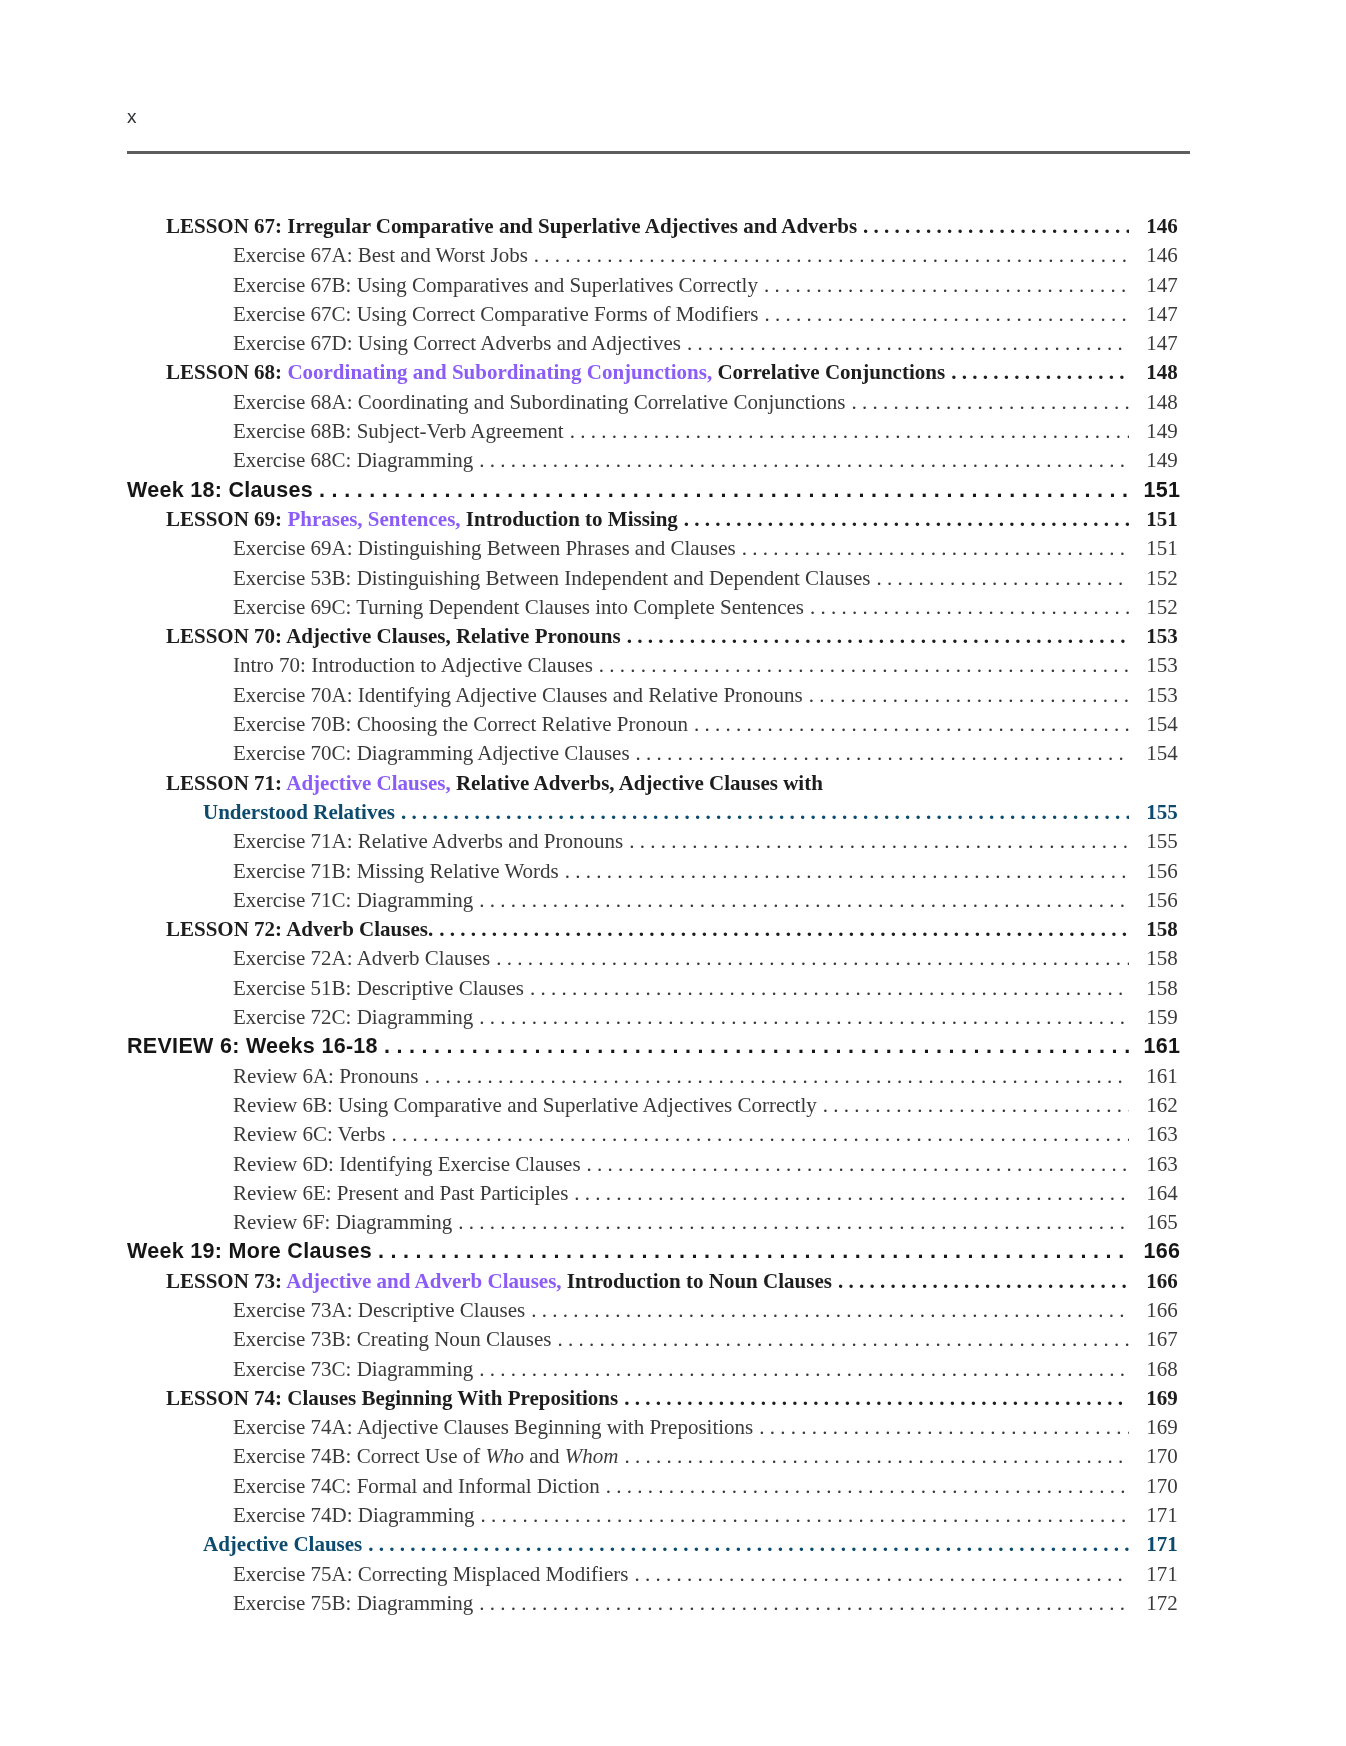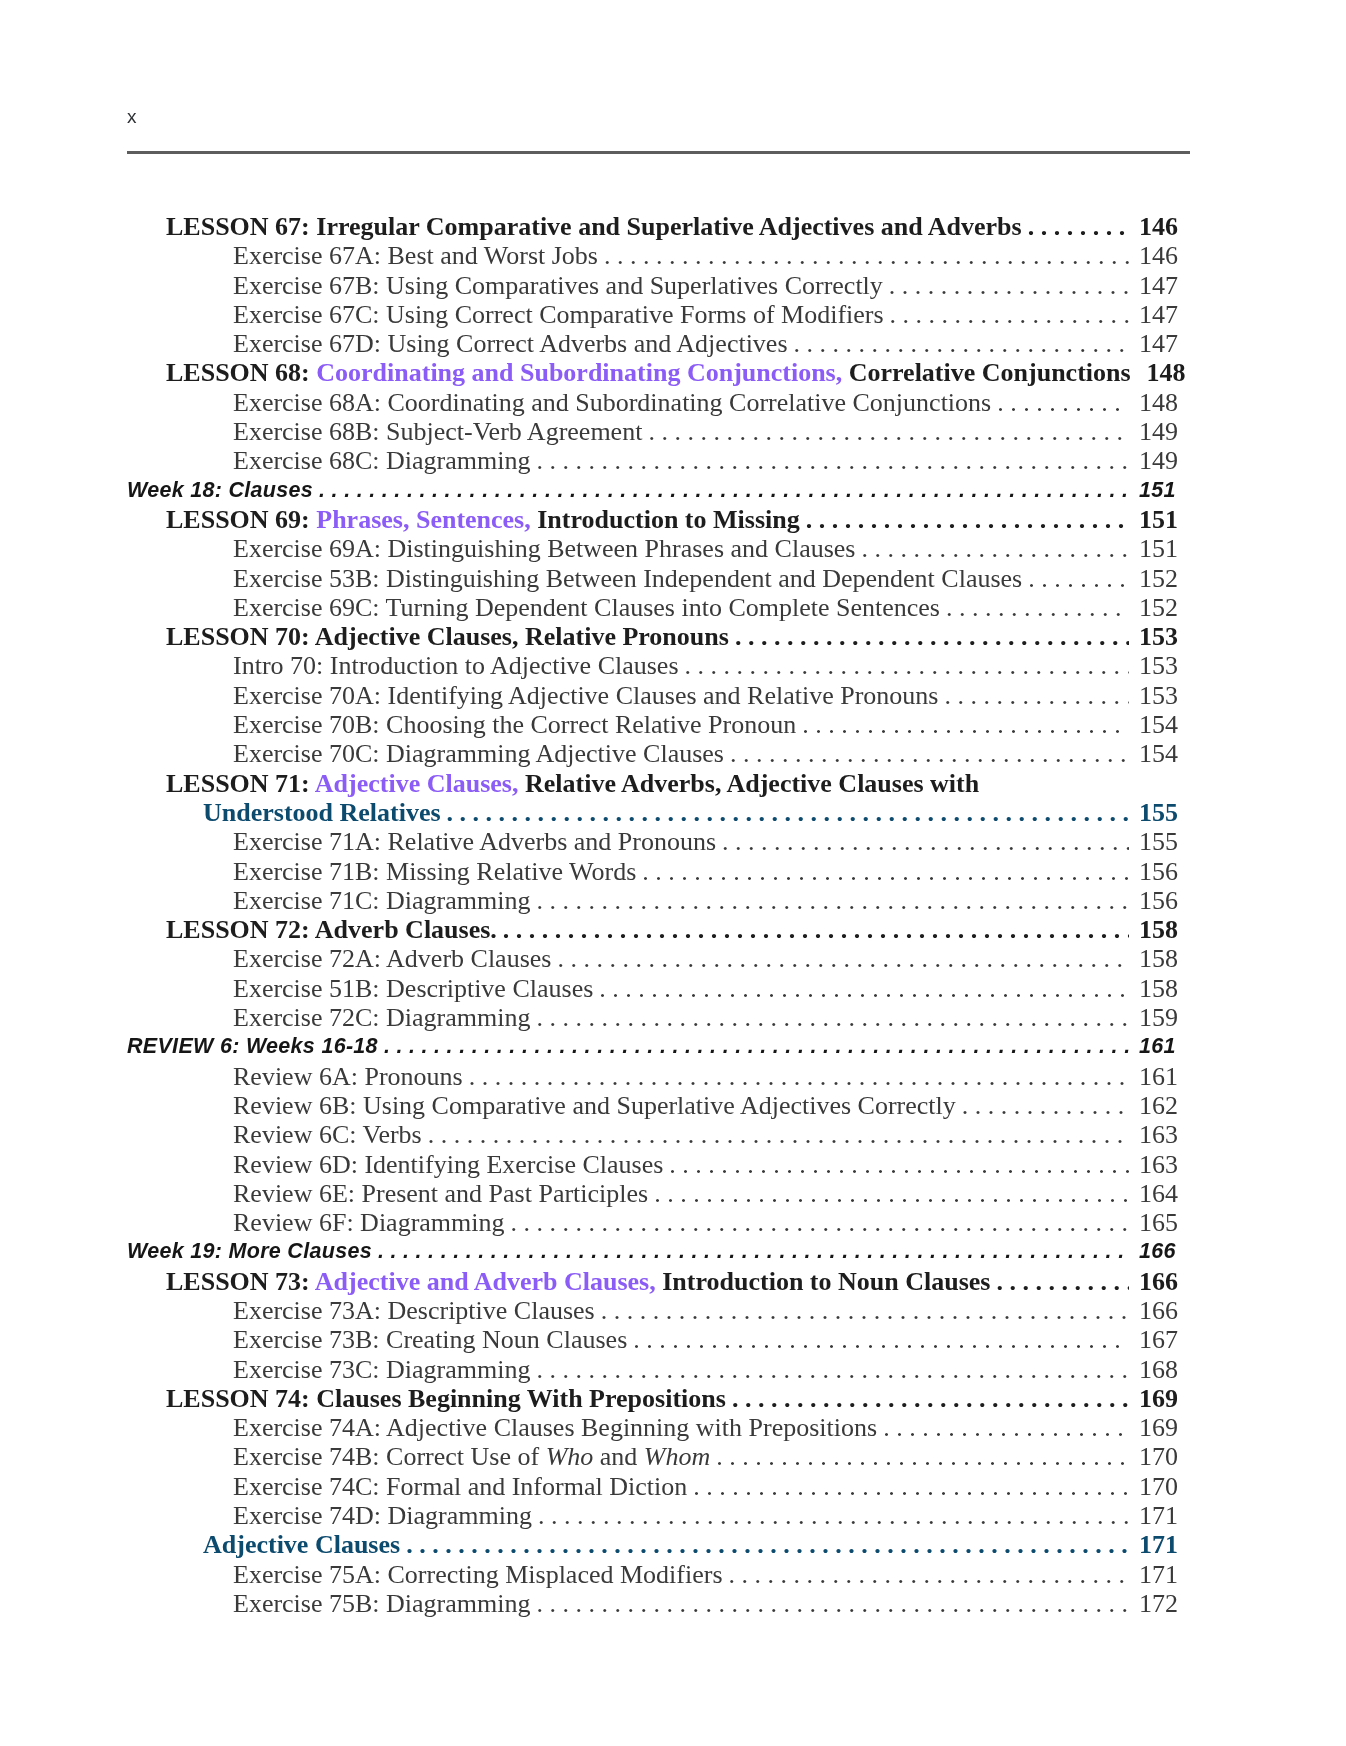--- a/index.html
+++ b/index.html
@@ -12,40 +12,40 @@
     font-family:"Liberation Sans", sans-serif; font-size:19px; color:#2e3235;
   }
   .rule {
     position:absolute; left:127px; top:151px; width:1063px; height:3px;
     background:#5d5d5d;
   }
   .toc { position:absolute; left:127px; top:212px; width:1058px; }
   .row {
     display:flex; align-items:baseline;
     height:29.3px; line-height:29.3px;
-    font-size:26px; color:#3a3a3a; white-space:nowrap;
+    font-size:21px; color:#3a3a3a; white-space:nowrap;
   }
   .row.lesson { padding-left:39px; font-weight:bold; color:#1d1d1d; }
   .row.cont   { padding-left:76px; font-weight:bold; color:#0c4a6e; }
   .row.ex     { padding-left:106px; }
   .row.week, .row.review {
     font-family:"Liberation Sans", sans-serif; font-weight:bold;
-    font-size:21.5px; color:#161616; letter-spacing:0.3px;font-style:italic;
+    font-size:21.5px; color:#161616; letter-spacing:0.3px;
   }
   .title { flex:0 0 auto; white-space:nowrap; }
   .seg-g { color:#8b5cf6; }
   .seg-i { font-style:italic; }
   .leader {
     flex:1 1 auto; overflow:hidden; white-space:nowrap;
     margin-left:6px; margin-right:10px; min-width:0;
   }
   .leader::after {
     content:". . . . . . . . . . . . . . . . . . . . . . . . . . . . . . . . . . . . . . . . . . . . . . . . . . . . . . . . . . . . . . . . . . . . . . . . . . . . . . . . . . . . . . . . . . . . . . . . . . . . . . . .";
   }
-  .pagenum { flex:0 0 auto; min-width:46px; text-align:left; }
+  .pagenum { flex:0 0 auto; min-width:46px; text-align:center; }
 </style>
 </head>
 <body>
 
 <div class="page">
   <div class="folio">x</div>
   <div class="rule"></div>
   <div class="toc">
       <div class="row lesson">
         <span class="title"><span class="seg-b">LESSON 67: Irregular Comparative and Superlative Adjectives and Adverbs</span></span>

